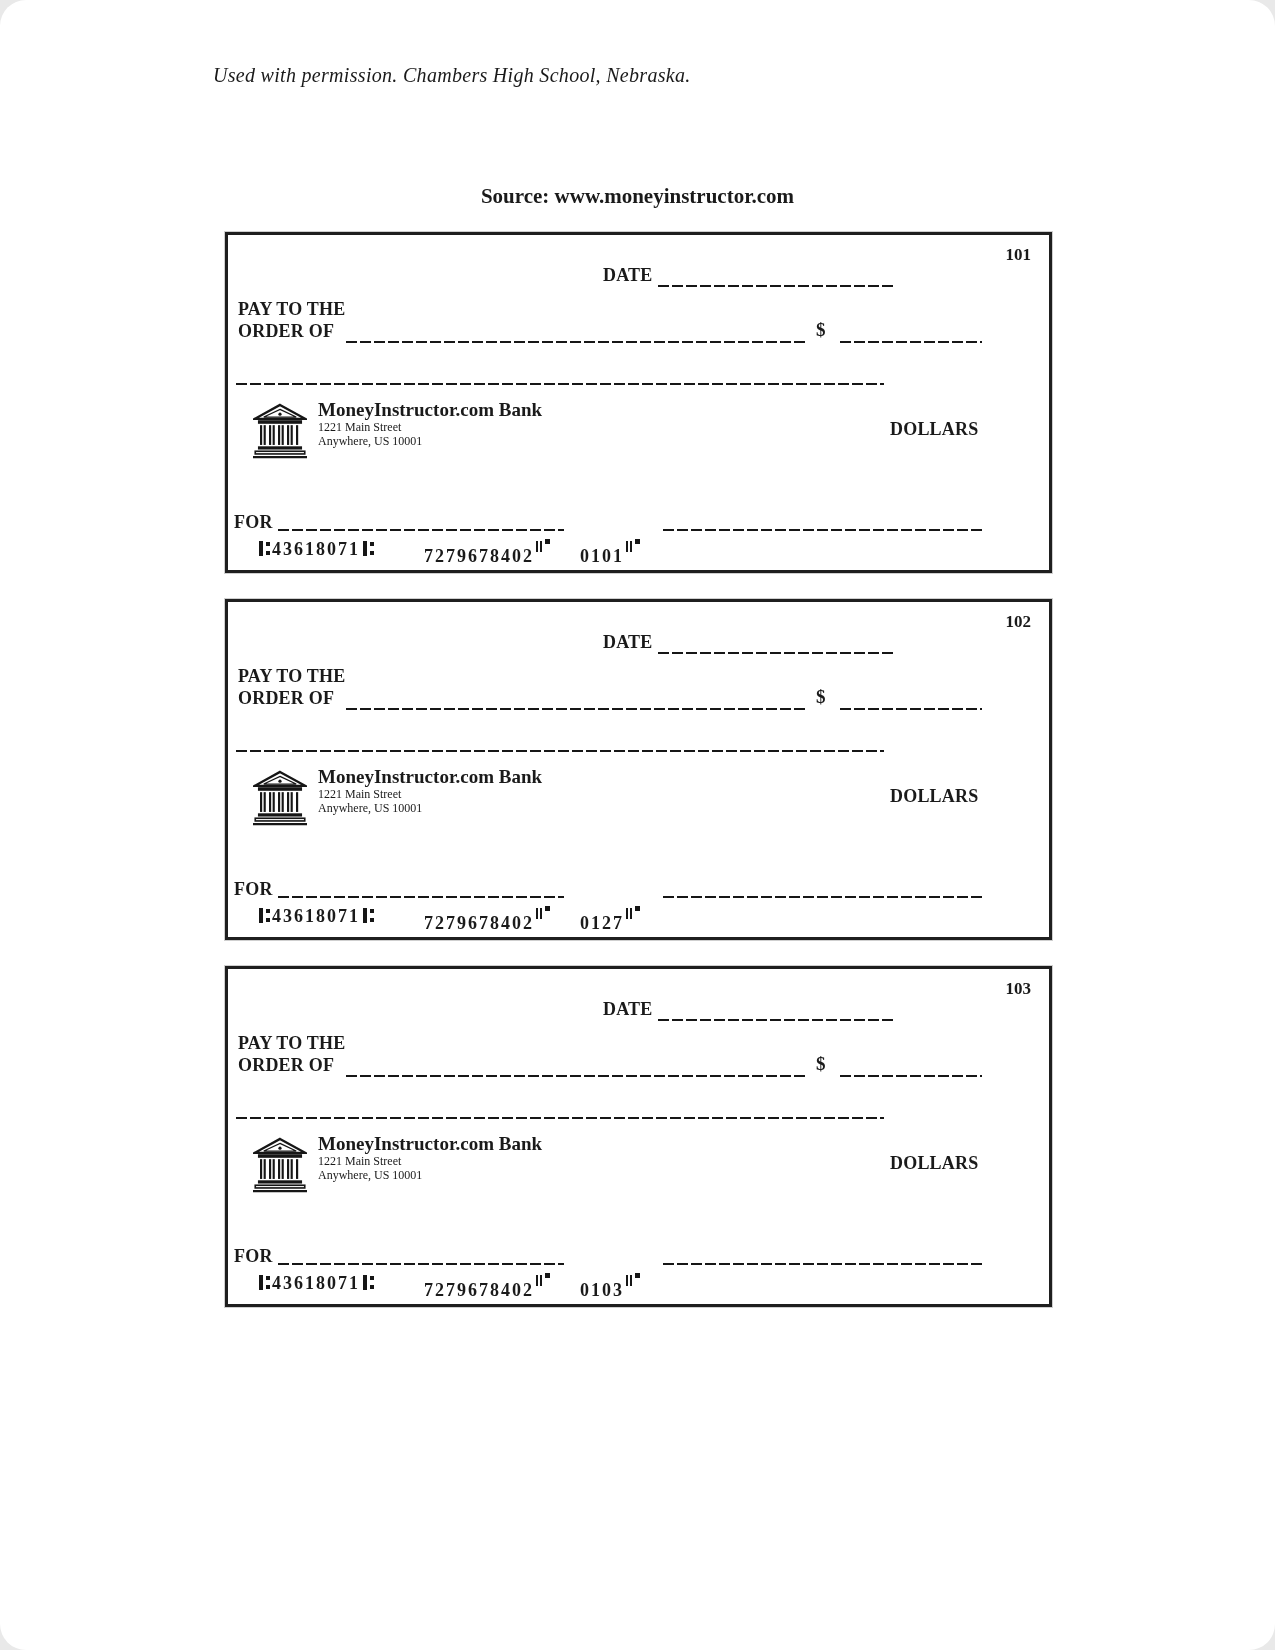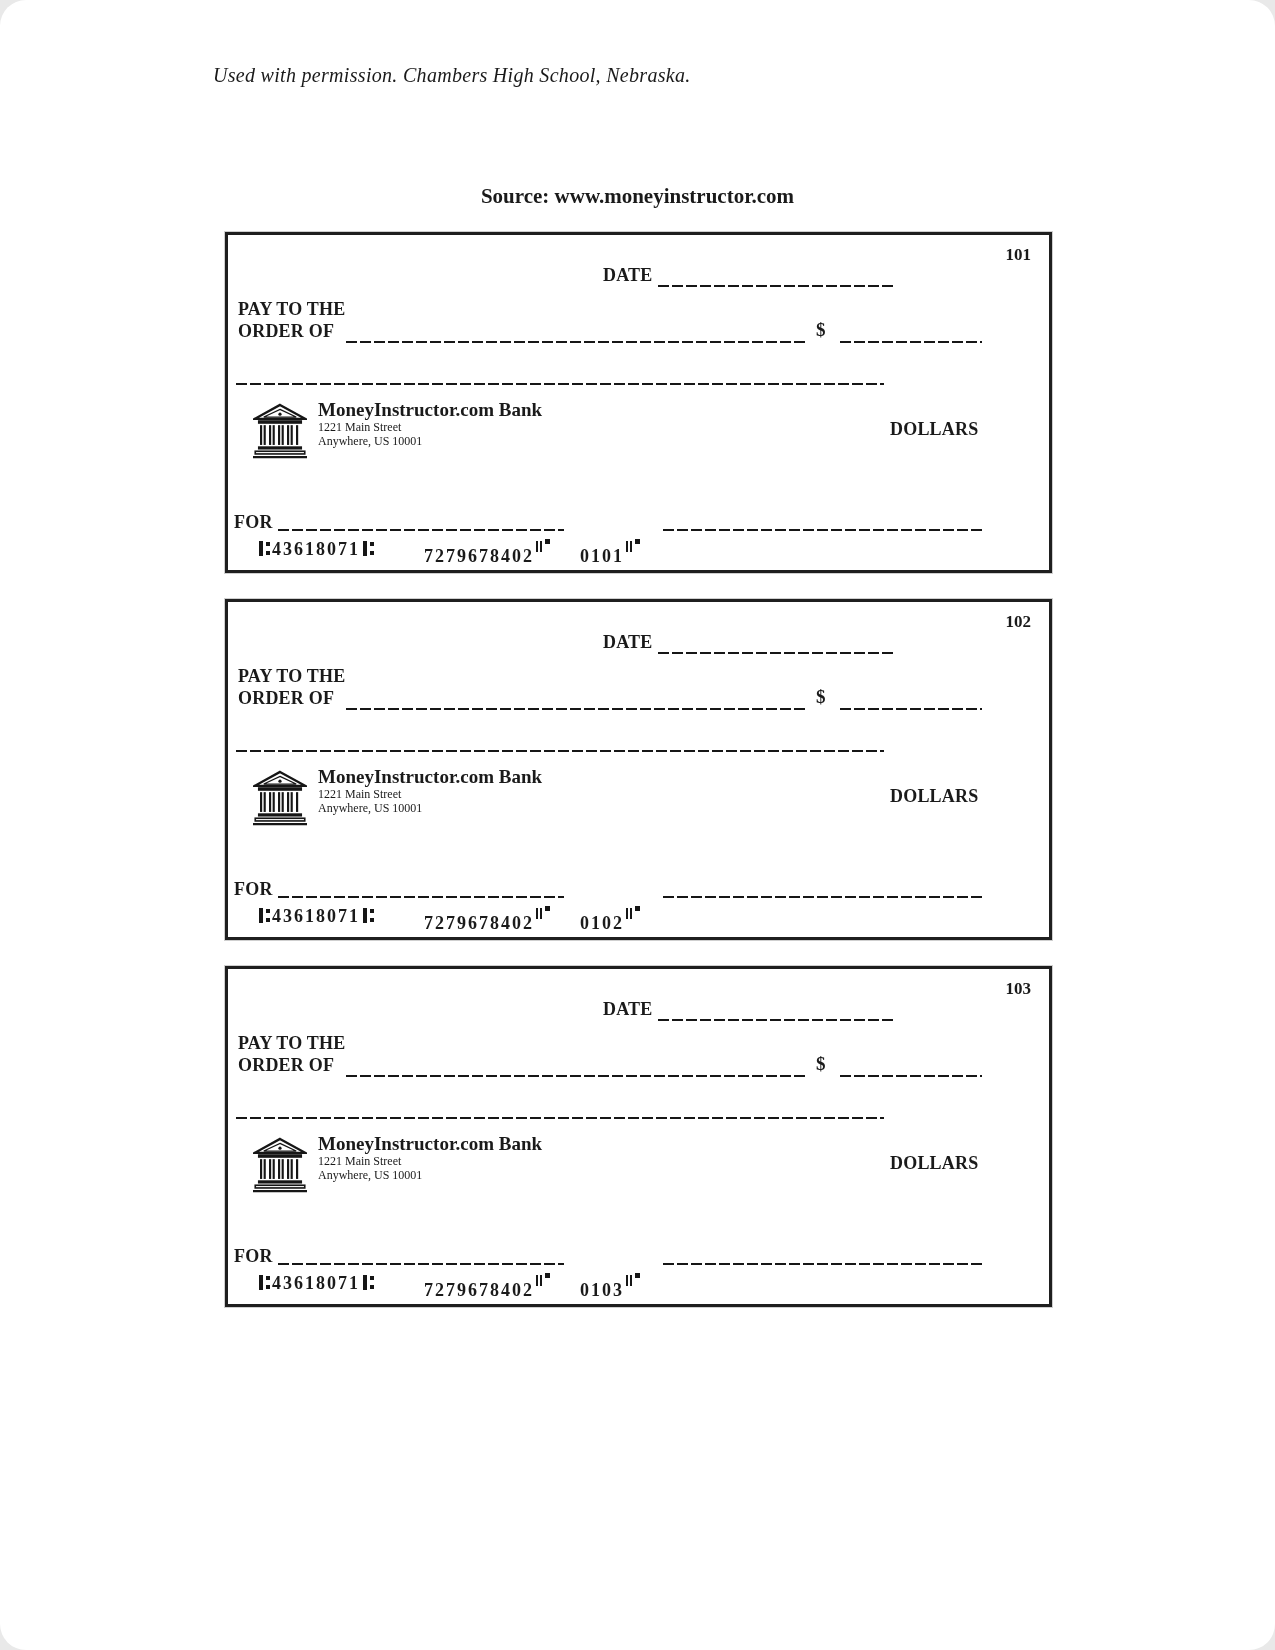--- a/index.html
+++ b/index.html
@@ -178,21 +178,21 @@
       </div>
     </div>
 
     <div class="lbl for-label">FOR</div>
     <div class="line memo-line"></div>
     <div class="line signature-line"></div>
 
     <div class="micr">
       <span class="micr-routing"><span class="sym-transit"></span><span>43618071</span><span class="sym-transit"></span></span>
       <span class="micr-account"><span>7279678402</span><span class="sym-onus"></span></span>
-      <span class="micr-checkno"><span>0102</span><span class="sym-onus"></span></span>
+      <span class="micr-checkno"><span>0127</span><span class="sym-onus"></span></span>
     </div>
   </div>
 
   <div class="check">
     <div class="check-number">103</div>
 
     <div class="lbl date-label">DATE</div>
     <div class="line date-line"></div>
 
     <div class="lbl payto-line1">PAY TO THE</div>

